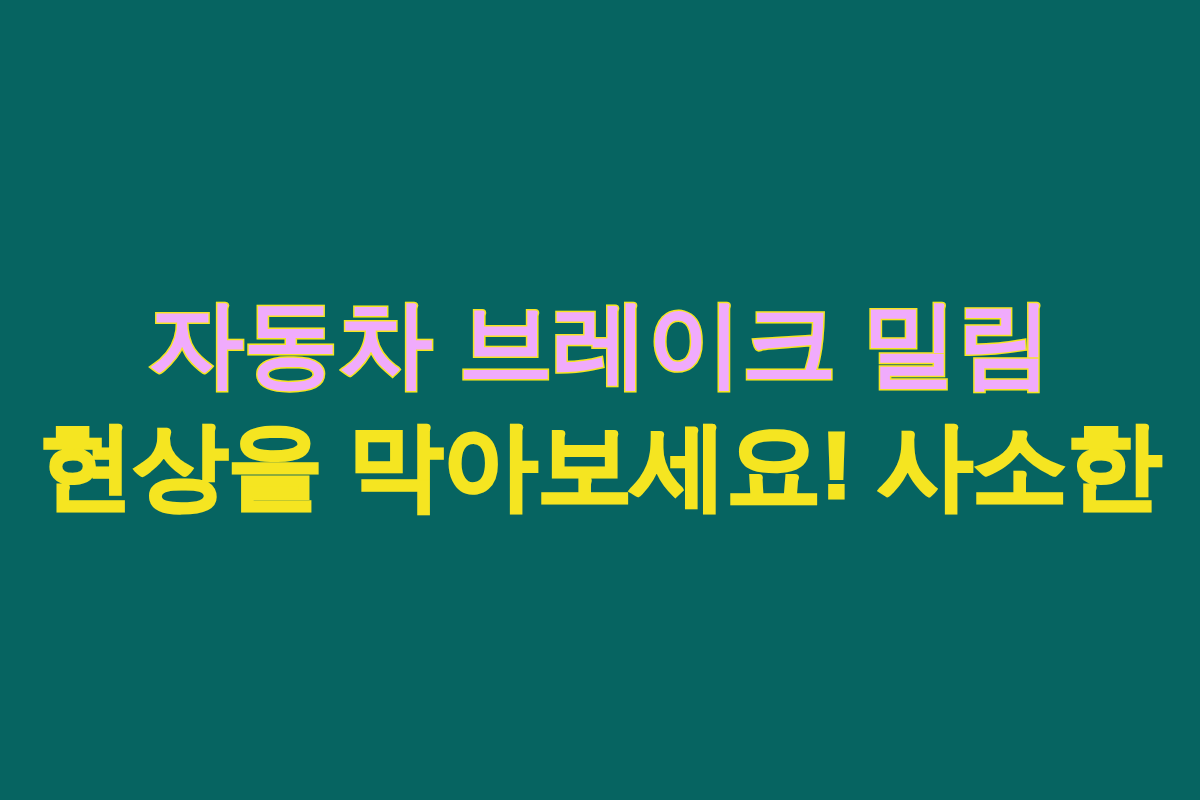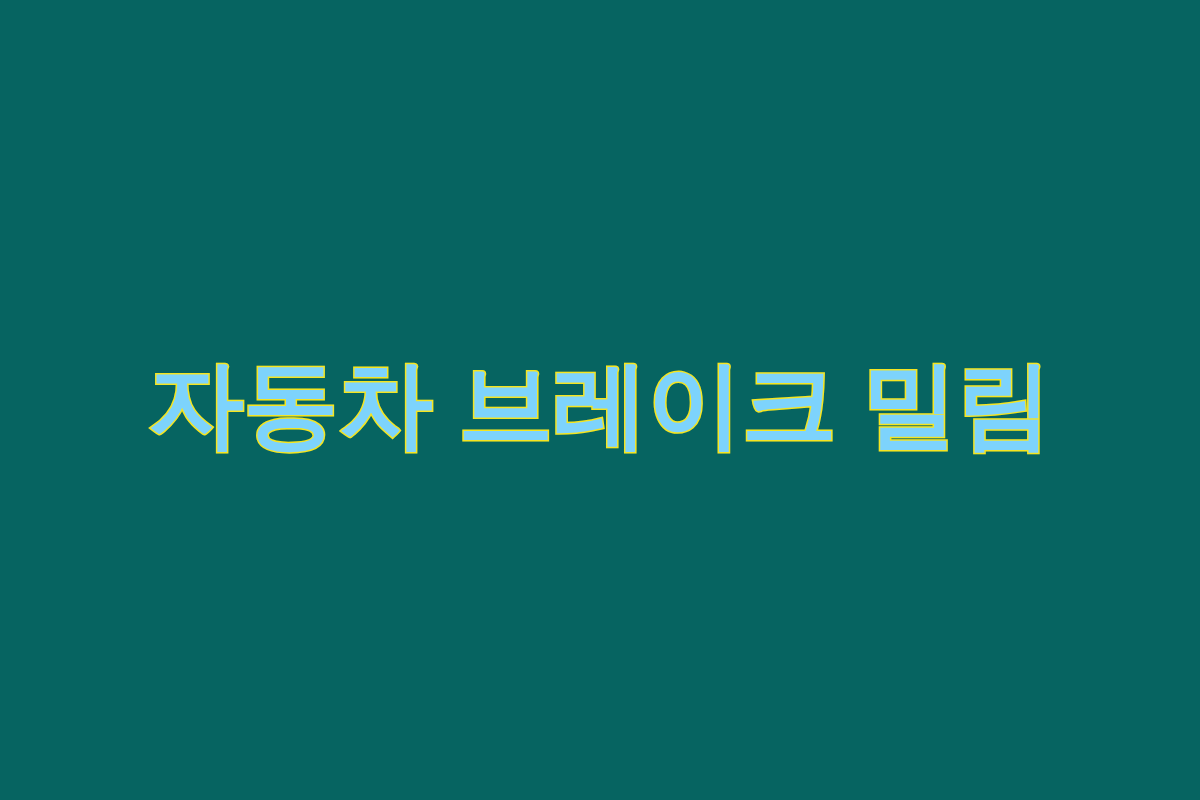--- a/index.html
+++ b/index.html
@@ -55,18 +55,19 @@
   .headline-line.line-2 { font-size: 95px; }
   .headline-line.line-3 { font-size: 95px; }
 </style>
 </head>
 <body>
 
 <div id="banner" style="background: rgb(6, 100, 97);">
 
   <div id="headline-block">
 
-    <span class="headline-line line-1" style="color: #7dd3fc; -webkit-text-stroke: 3px rgb(245, 229, 33);">자동차 브레이크 밀림</span>
+    <span class="headline-line line-1" style="color: #f0abfc; -webkit-text-stroke: 3px rgb(245, 229, 33);">자동차 브레이크 밀림</span>
 
+    <span class="headline-line line-2" style="color: rgb(245, 229, 33); -webkit-text-stroke: 3px rgb(245, 229, 33);">현상을 막아보세요! 사소한</span>
 
 
   </div>
 </div>
 
 </body></html>

